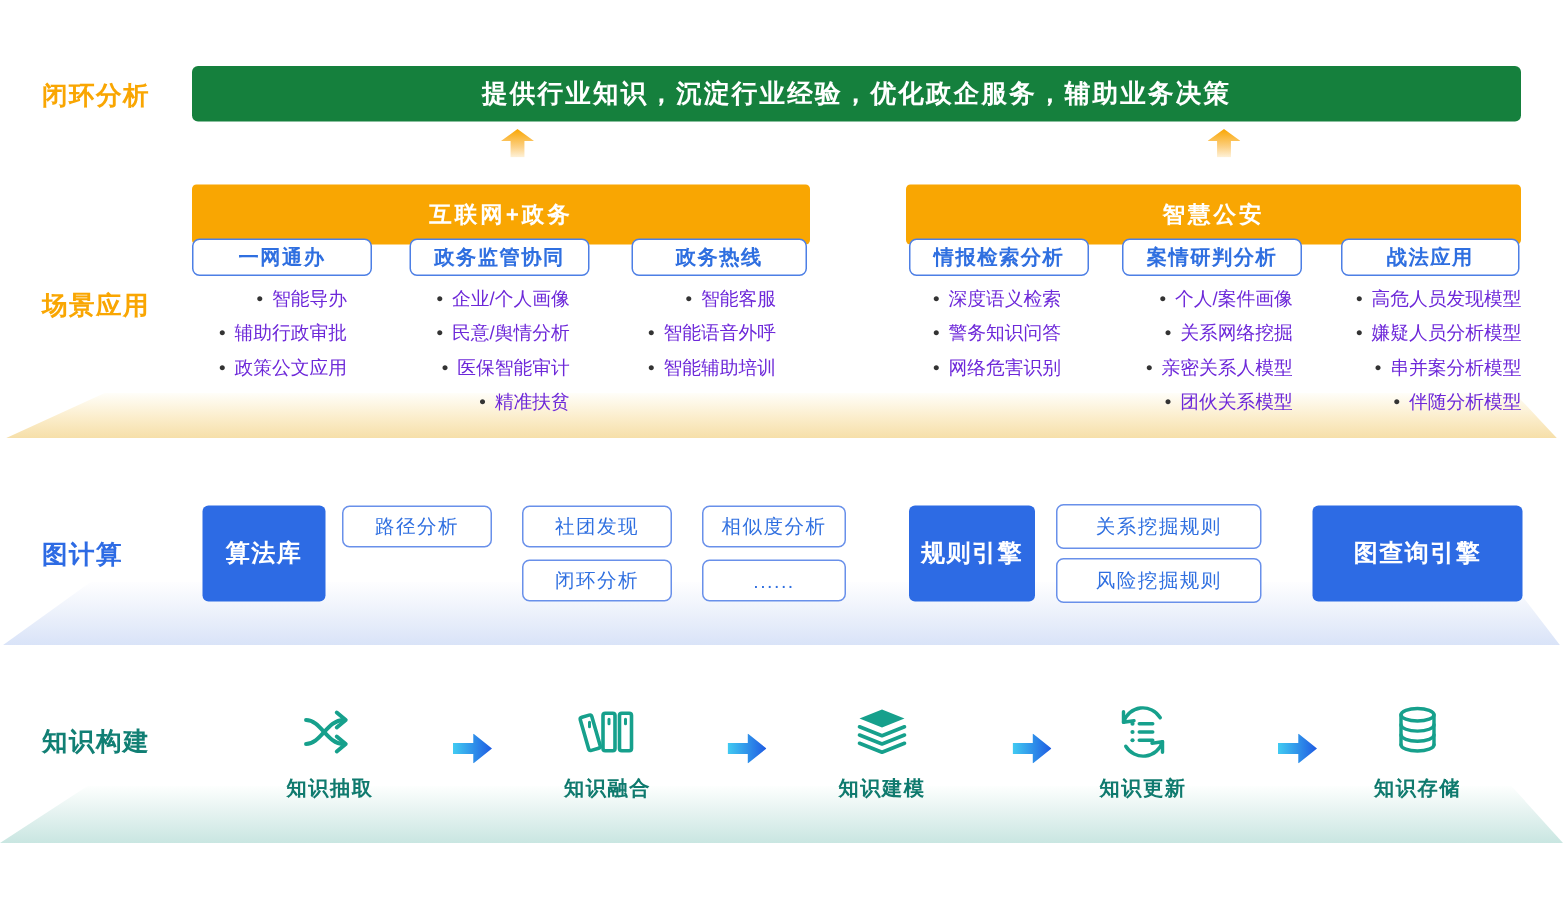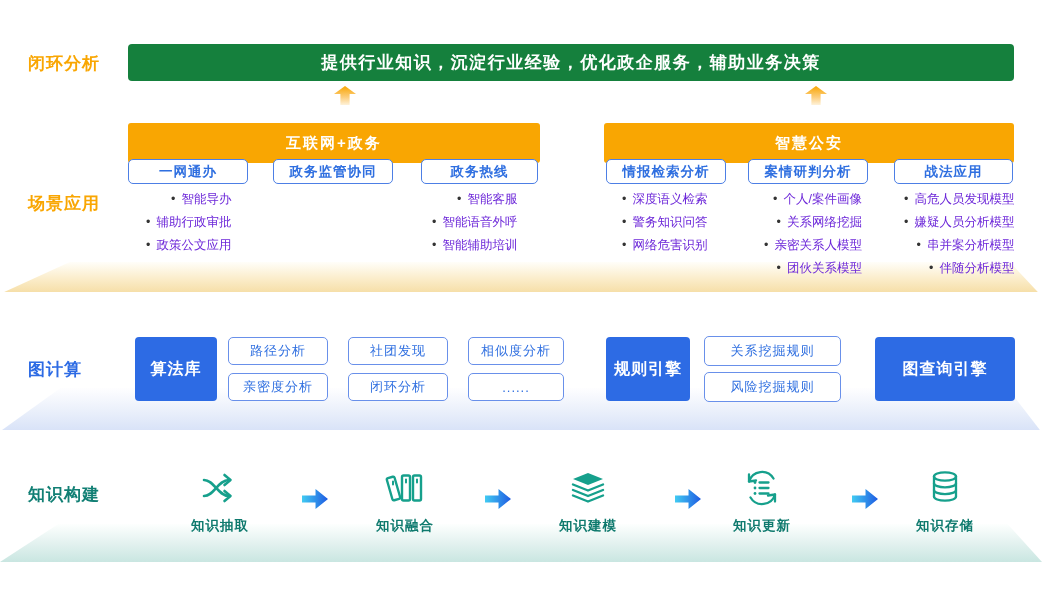--- a/index.html
+++ b/index.html
@@ -89,20 +89,26 @@
   <div class="group-header" style="left:604px;width:410px">智慧公安</div>
 
   <div class="col-title" style="left:128px;width:120px">一网通办</div>
   <ul class="bullets" style="left:146px">
     <li>智能导办</li>
     <li>辅助行政审批</li>
     <li>政策公文应用</li>
   </ul>
 
   <div class="col-title" style="left:273px;width:120px">政务监管协同</div>
+  <ul class="bullets" style="left:291px">
+    <li>企业/个人画像</li>
+    <li>民意/舆情分析</li>
+    <li>医保智能审计</li>
+    <li>精准扶贫</li>
+  </ul>
 
   <div class="col-title" style="left:421px;width:117px">政务热线</div>
   <ul class="bullets" style="left:432px">
     <li>智能客服</li>
     <li>智能语音外呼</li>
     <li>智能辅助培训</li>
   </ul>
 
   <div class="col-title" style="left:606px;width:120px">情报检索分析</div>
   <ul class="bullets" style="left:622px">
@@ -126,21 +132,20 @@
     <li>串并案分析模型</li>
     <li>伴随分析模型</li>
   </ul>
 
   <div class="row-label blue-text" style="top:358px">图计算</div>
 
   <div class="engine" style="left:135px;width:82px">算法库</div>
   <div class="pill" style="left:228px;top:337px;width:100px">路径分析</div>
   <div class="pill" style="left:348px;top:337px;width:100px">社团发现</div>
   <div class="pill" style="left:468px;top:337px;width:96px">相似度分析</div>
-  <div class="pill" style="left:228px;top:373px;width:100px">亲密度分析</div>
   <div class="pill" style="left:348px;top:373px;width:100px">闭环分析</div>
   <div class="pill" style="left:468px;top:373px;width:96px">......</div>
 
   <div class="engine" style="left:606px;width:84px">规则引擎</div>
   <div class="pill" style="left:704px;top:336px;width:137px;height:30px">关系挖掘规则</div>
   <div class="pill" style="left:704px;top:372px;width:137px;height:30px">风险挖掘规则</div>
 
   <div class="engine" style="left:875px;width:140px">图查询引擎</div>
 
   <div class="row-label teal-text" style="top:483px">知识构建</div>

